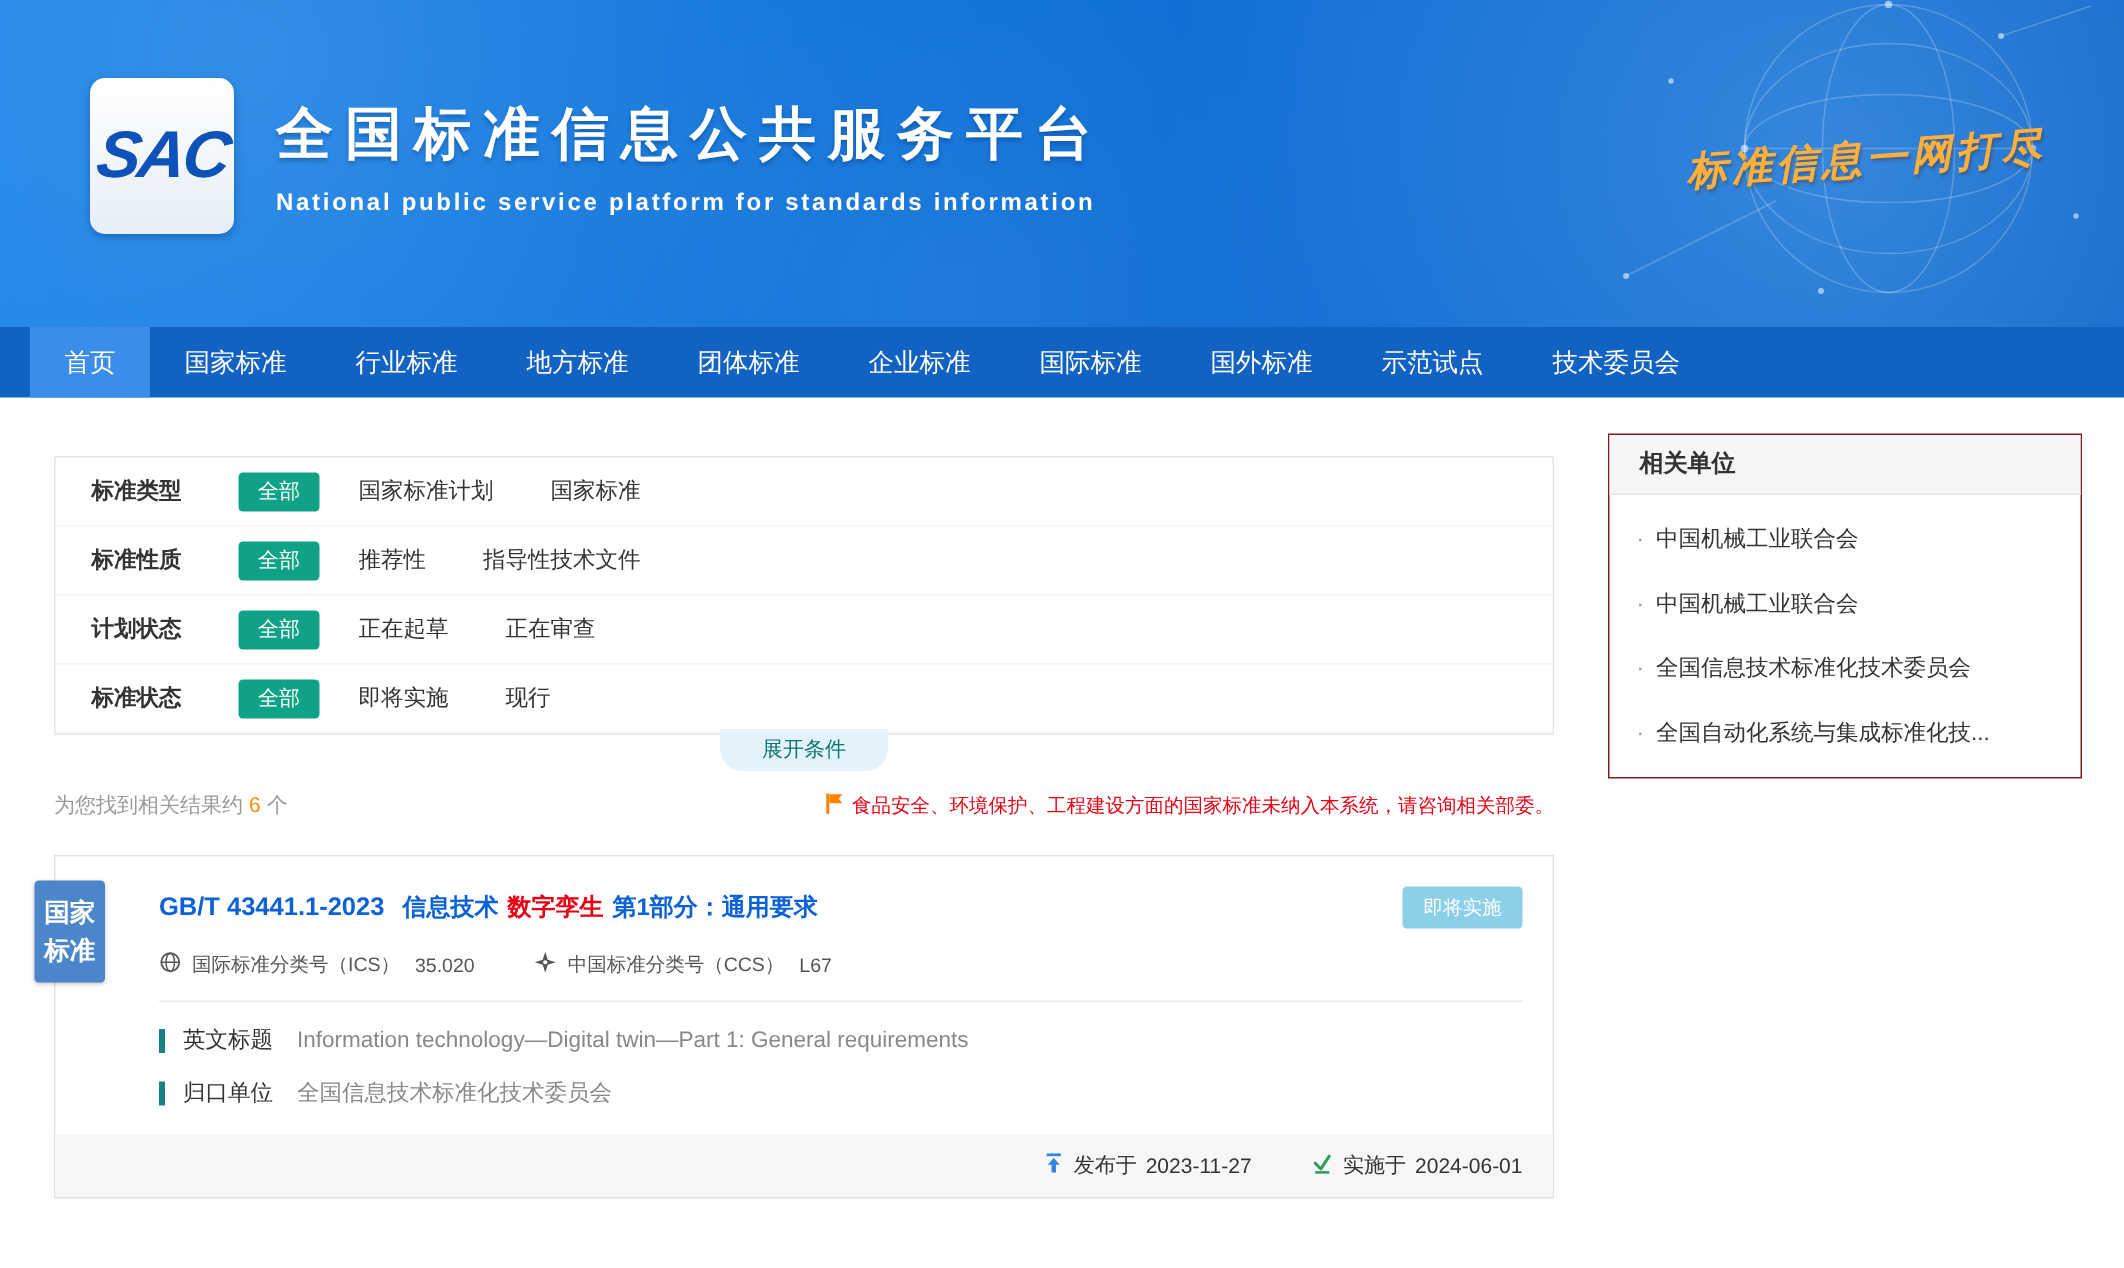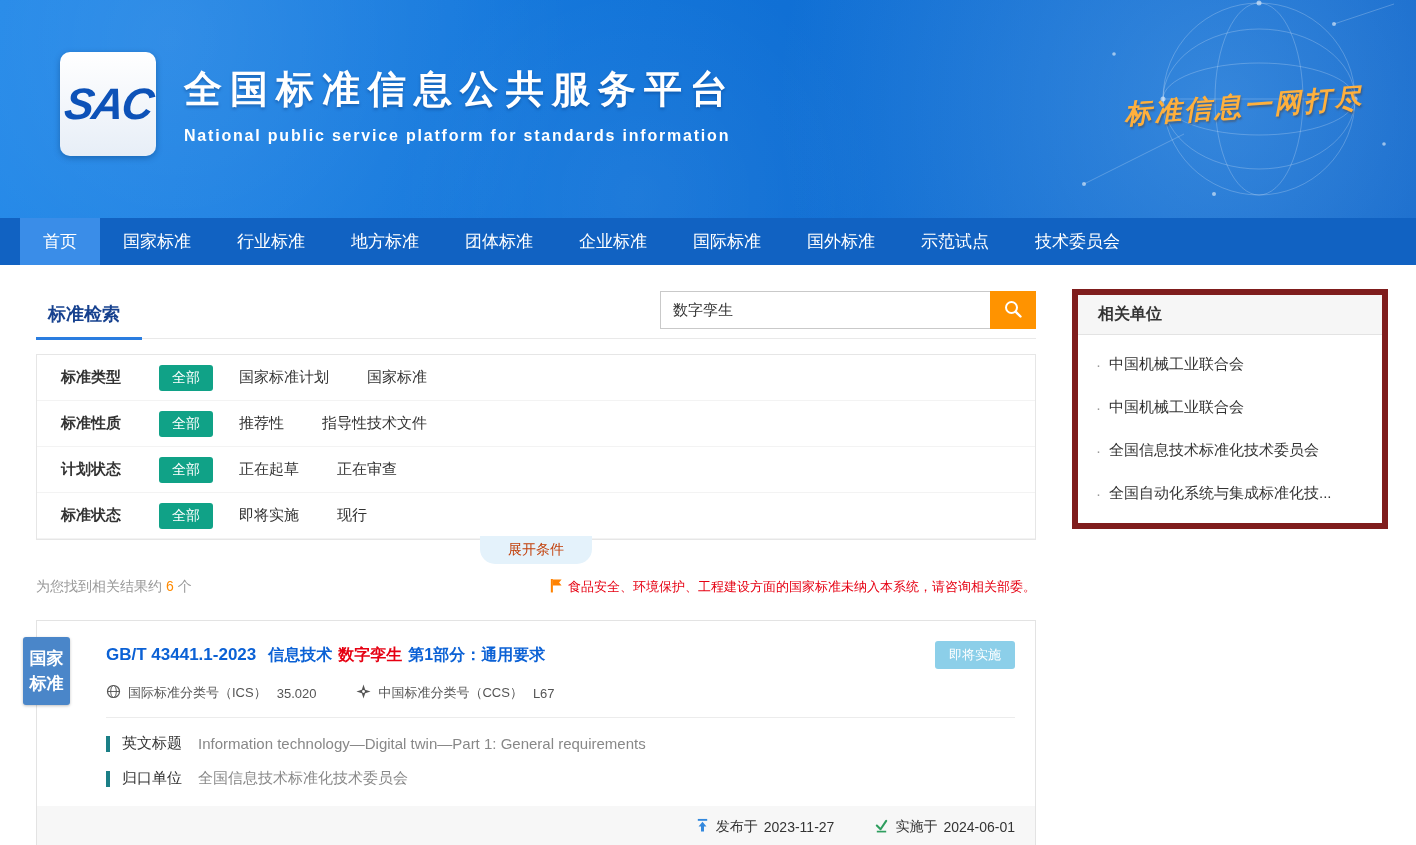--- a/index.html
+++ b/index.html
@@ -53,21 +53,21 @@
   
   .filter-panel { position:relative; margin-top:15px; border:1px solid #e6e6e6; }
   .filter-row { display:flex; align-items:center; height:46px; padding:0 24px;
     border-bottom:1px solid #f3f3f3; }
   .filter-row:last-of-type { border-bottom:none; }
   .filter-label { width:98px; font-size:15px; font-weight:bold; color:#333; }
   .all-btn { background:#10a287; color:#fff; border:none; font-size:14px; padding:4px 13px;
     border-radius:3px; margin-right:26px; cursor:pointer; font-family:inherit; }
   .filter-opt { font-size:15px; color:#333; margin-right:38px; cursor:pointer; text-decoration:none; }
   .expand-pill { position:absolute; left:50%; bottom:-25px; transform:translateX(-50%);
-    background:#e4f2fb; color:#c2410c; font-size:14px; padding:5px 28px;
+    background:#e4f2fb; color:#0f766e; font-size:14px; padding:5px 28px;
     border-radius:0 0 15px 15px; cursor:pointer; white-space:nowrap; }
 
   
   .results-row { display:flex; align-items:center; margin-top:38px; }
   .summary { font-size:14px; color:#999; }
   .summary .count { color:#ff8a00; margin:0 4px; }
   .notice { display:flex; align-items:center; margin-left:auto; font-size:13px; color:#e60012; }
   .notice svg { margin-right:5px; flex:none; }
 
   
@@ -92,21 +92,21 @@
   .teal-bar { width:4px; height:16px; background:#1b7f86; margin-right:12px; flex:none; }
   .info-label { font-size:15px; color:#333; white-space:nowrap; }
   .info-value { font-size:15px; color:#888; margin-left:16px; }
   .card-footer { margin-top:18px; height:42px; background:#f7f7f7; display:flex;
     align-items:center; justify-content:flex-end; padding-right:20px; }
   .date-item { display:flex; align-items:center; font-size:14px; color:#333; margin-left:40px; }
   .date-item svg { margin-right:6px; flex:none; }
   .date-item .dt { margin-left:6px; }
 
   
-  .sidebar { width:316px; margin-left:36px; border:6px solid #7f1d1d; }
+  .sidebar { width:316px; margin-left:36px; border:1px solid #7f1d1d; }
   .sidebar-header { background:#f6f6f6; border-bottom:1px solid #e3e3e3; font-size:16px;
     font-weight:bold; color:#333; padding:9px 20px; }
   .sidebar-list { list-style:none; padding:8px 0; }
   .sidebar-item { display:flex; align-items:center; padding:12px 18px; font-size:15px;
     color:#333; cursor:pointer; white-space:nowrap; overflow:hidden; }
   .bullet { color:#999; margin-right:8px; flex:none; }
 </style>
 </head>
 <body>
 
@@ -158,34 +158,20 @@
     <a class="nav-item">国外标准</a>
     <a class="nav-item">示范试点</a>
     <a class="nav-item">技术委员会</a>
   </div>
 </nav>
 
 <main class="content">
 
   <section class="left-col">
 
-    <div class="search-row">
-      <div class="search-tab">标准检索</div>
-      <div class="search-box">
-        <input class="search-input" type="text" value="数字孪生" style="">
-        <button class="search-btn">
-          <span>
-            <svg width="20" height="20" viewBox="0 0 20 20">
-              <circle cx="8.5" cy="8.5" r="5.5" fill="none" stroke="#fff" stroke-width="2"></circle>
-              <line x1="12.8" y1="12.8" x2="17.5" y2="17.5" stroke="#fff" stroke-width="2.4" stroke-linecap="round"></line>
-            </svg>
-          </span>
-        </button>
-      </div>
-    </div>
 
     <div class="filter-panel">
 
       <div class="filter-row">
         <span class="filter-label">标准类型</span>
         <button class="all-btn">全部</button>
         <a class="filter-opt">国家标准计划</a>
         <a class="filter-opt">国家标准</a>
       </div>
 

